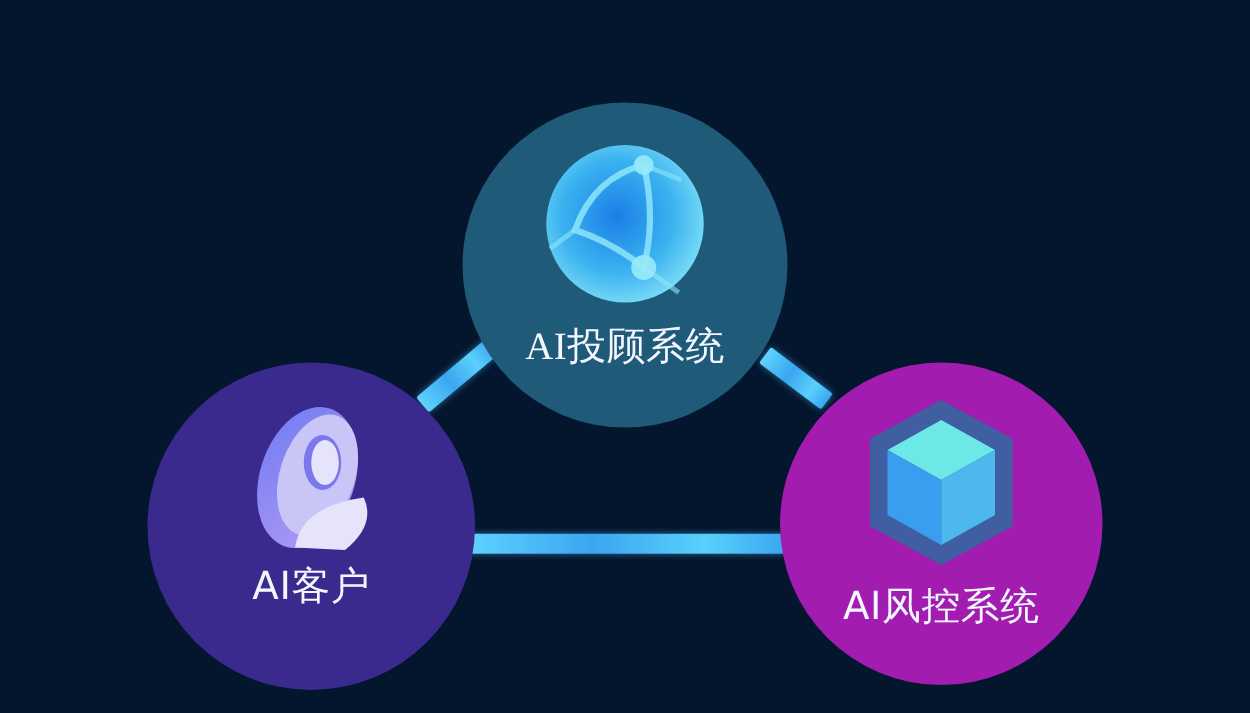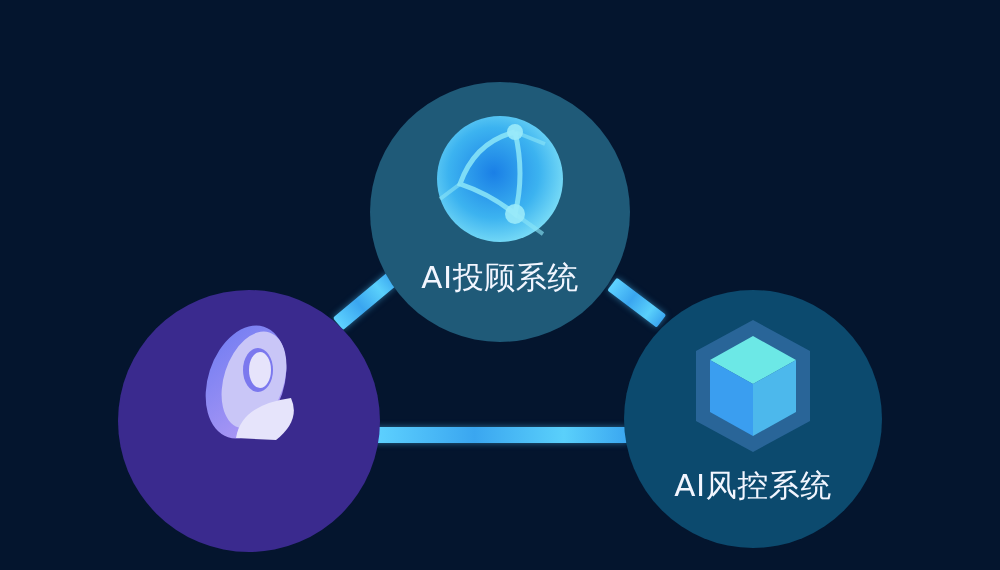--- a/index.html
+++ b/index.html
@@ -12,21 +12,21 @@
 </style>
 </head>
 <body>
 
 <div class="stage">
 
   <div class="connector" style="left:338px; top:316px; width:72px; transform:rotate(-40deg);"></div>
   <div class="connector" style="left:612px; top:276px; width:62px; transform:rotate(37deg);"></div>
   <div class="connector" style="left:372px; top:427px; width:256px;"></div>
 
-  <div class="node" style="left:370px; top:82px; width:260px; height:260px; background:#1f5a78;">
+  <div class="node" style="left:370px; top:82px; width:260px; height:260px; background:#1f5a78;font-family:Liberation Serif, serif;">
     <svg class="icon" width="130" height="130" viewBox="0 0 130 130" style="left:65px; top:32px;">
       <defs>
         <radialGradient id="gg" cx="45%" cy="45%" r="60%">
           <stop offset="0%" stop-color="#1a7fe6"></stop>
           <stop offset="60%" stop-color="#3cb3f0"></stop>
           <stop offset="100%" stop-color="#7fe0f7"></stop>
         </radialGradient>
       </defs>
       <circle cx="65" cy="65" r="63" fill="url(#gg)"></circle>
       <path d="M80 18 Q40 28 25 70 Q55 80 80 100 Q90 60 80 18" fill="none" stroke="#8ce6f8" stroke-width="5" opacity="0.85"></path>
@@ -45,24 +45,25 @@
           <stop offset="100%" stop-color="#b59cf5"></stop>
         </linearGradient>
       </defs>
       <ellipse cx="50" cy="62" rx="38" ry="58" fill="url(#ug)" transform="rotate(18 50 62)"></ellipse>
       <ellipse cx="58" cy="60" rx="30" ry="50" fill="#c9c6f7" transform="rotate(18 58 60)"></ellipse>
       <ellipse cx="62" cy="50" rx="15" ry="22" fill="#7b78ee"></ellipse>
       <ellipse cx="64" cy="50" rx="11" ry="18" fill="#e6e4fb"></ellipse>
       <path d="M40 118 Q45 85 95 78 Q105 100 80 120 Z" fill="#e6e4fb"></path>
     </svg>
     <div style="position:absolute; top:160px; width:100%;">
+      <div class="label">AI客户</div>
     </div>
   </div>
 
-  <div class="node" style="left:624px; top:290px; width:258px; height:258px; background:#0c4a6e;">
+  <div class="node" style="left:624px; top:290px; width:258px; height:258px; background:#a21caf;">
     <svg class="icon" width="130" height="140" viewBox="0 0 130 140" style="left:64px; top:28px;">
       <polygon points="65,2 122,33 122,103 65,134 8,103 8,33" fill="#2f6aa0" opacity="0.85"></polygon>
       <polygon points="65,18 108,42 65,66 22,42" fill="#6ce8e6"></polygon>
       <polygon points="22,42 65,66 65,118 22,94" fill="#3a9ef0"></polygon>
       <polygon points="108,42 65,66 65,118 108,94" fill="#4cb8ec"></polygon>
     </svg>
     <div class="label" style="position:absolute; top:176px; width:100%;">AI风控系统</div>
   </div>
 
 </div>

